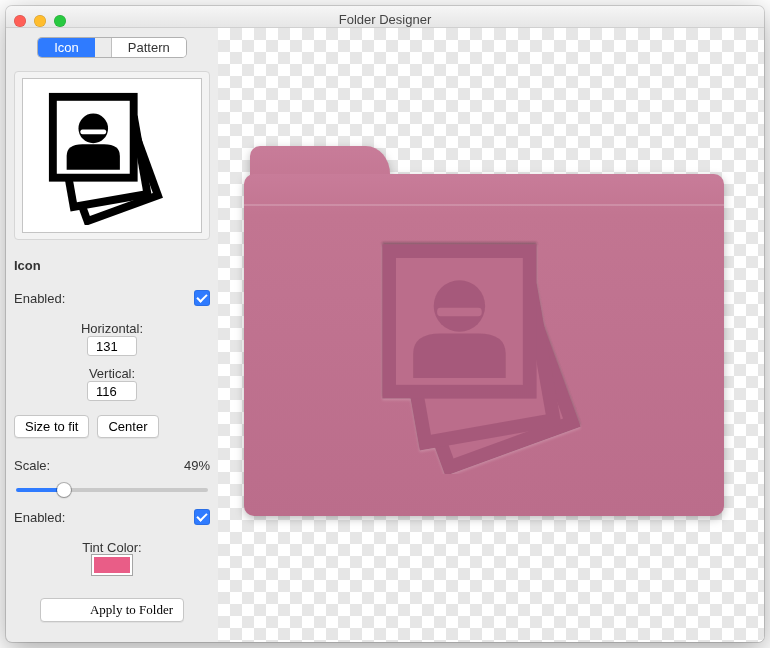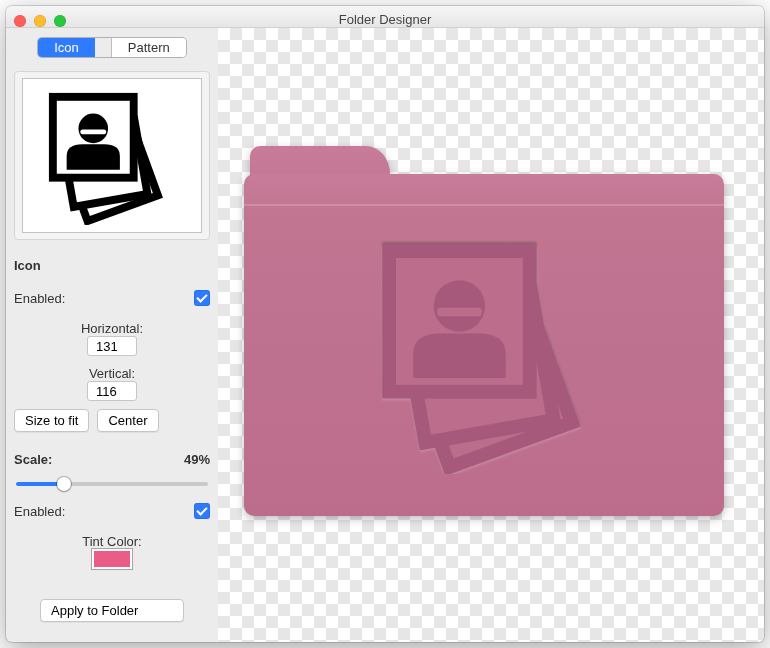--- a/index.html
+++ b/index.html
@@ -58,37 +58,37 @@
     background: #2f7bff; position: relative; cursor: default; box-shadow: inset 0 0 0 1px rgba(0,0,0,0.1);
   }
   .checkbox::after {
     content: ""; position: absolute; left: 5px; top: 2px; width: 4px; height: 8px;
     border: solid #fff; border-width: 0 2px 2px 0; transform: rotate(45deg);
   }
   .btn {
     background: #fff; border: 1px solid #c6c6c6; border-radius: 4px;
     padding: 3px 10px; font-size: 13px; cursor: default; box-shadow: 0 1px 0 rgba(0,0,0,0.05);
   }
-  .btn-row { display: flex; gap: 8px; }
-  .slider-row { margin-top: 6px; font-weight: bold; }
+  .btn-row { display: flex; gap: 8px; margin-top: 6px; }
+  .slider-row { margin-top: 6px; }
   .slider-track {
     height: 4px; background: linear-gradient(to right, #2f7bff 0%, #2f7bff var(--fill,49%), #c9c9c9 var(--fill,49%), #c9c9c9 100%);
     border-radius: 2px; position: relative; margin: 10px 2px 4px 2px;
   }
   .slider-thumb {
     width: 14px; height: 14px; border-radius: 50%; background: #fff;
     box-shadow: 0 0 0 1px rgba(0,0,0,0.25), 0 1px 2px rgba(0,0,0,0.2);
     position: absolute; top: -5px; left: calc(var(--fill,49%) - 7px);
   }
   .colorwell {
     width: 40px; height: 20px; border: 2px solid #fff; box-shadow: 0 0 0 1px rgba(0,0,0,0.3);
     background: #e95d87;
   }
   .bottom-buttons { margin-top: auto; padding: 0 26px 10px 26px; display: flex; flex-direction: column; gap: 6px; }
-  .bottom-buttons .btn { width: 100%; text-align: left; }
+  .bottom-buttons .btn { width: 100%; text-align: right; font-family: Liberation Serif, serif; }
 
   
   .folder {
     position: absolute; left: 26px; top: 118px; width: 480px; height: 370px;
     filter: drop-shadow(0 3px 4px rgba(0,0,0,0.25));
   }
   .folder-tab {
     position: absolute; left: 6px; top: 0; width: 140px; height: 48px;
     background: linear-gradient(#c87c99, #c27591);
     border-radius: 10px 24px 0 0 / 10px 28px 0 0;

